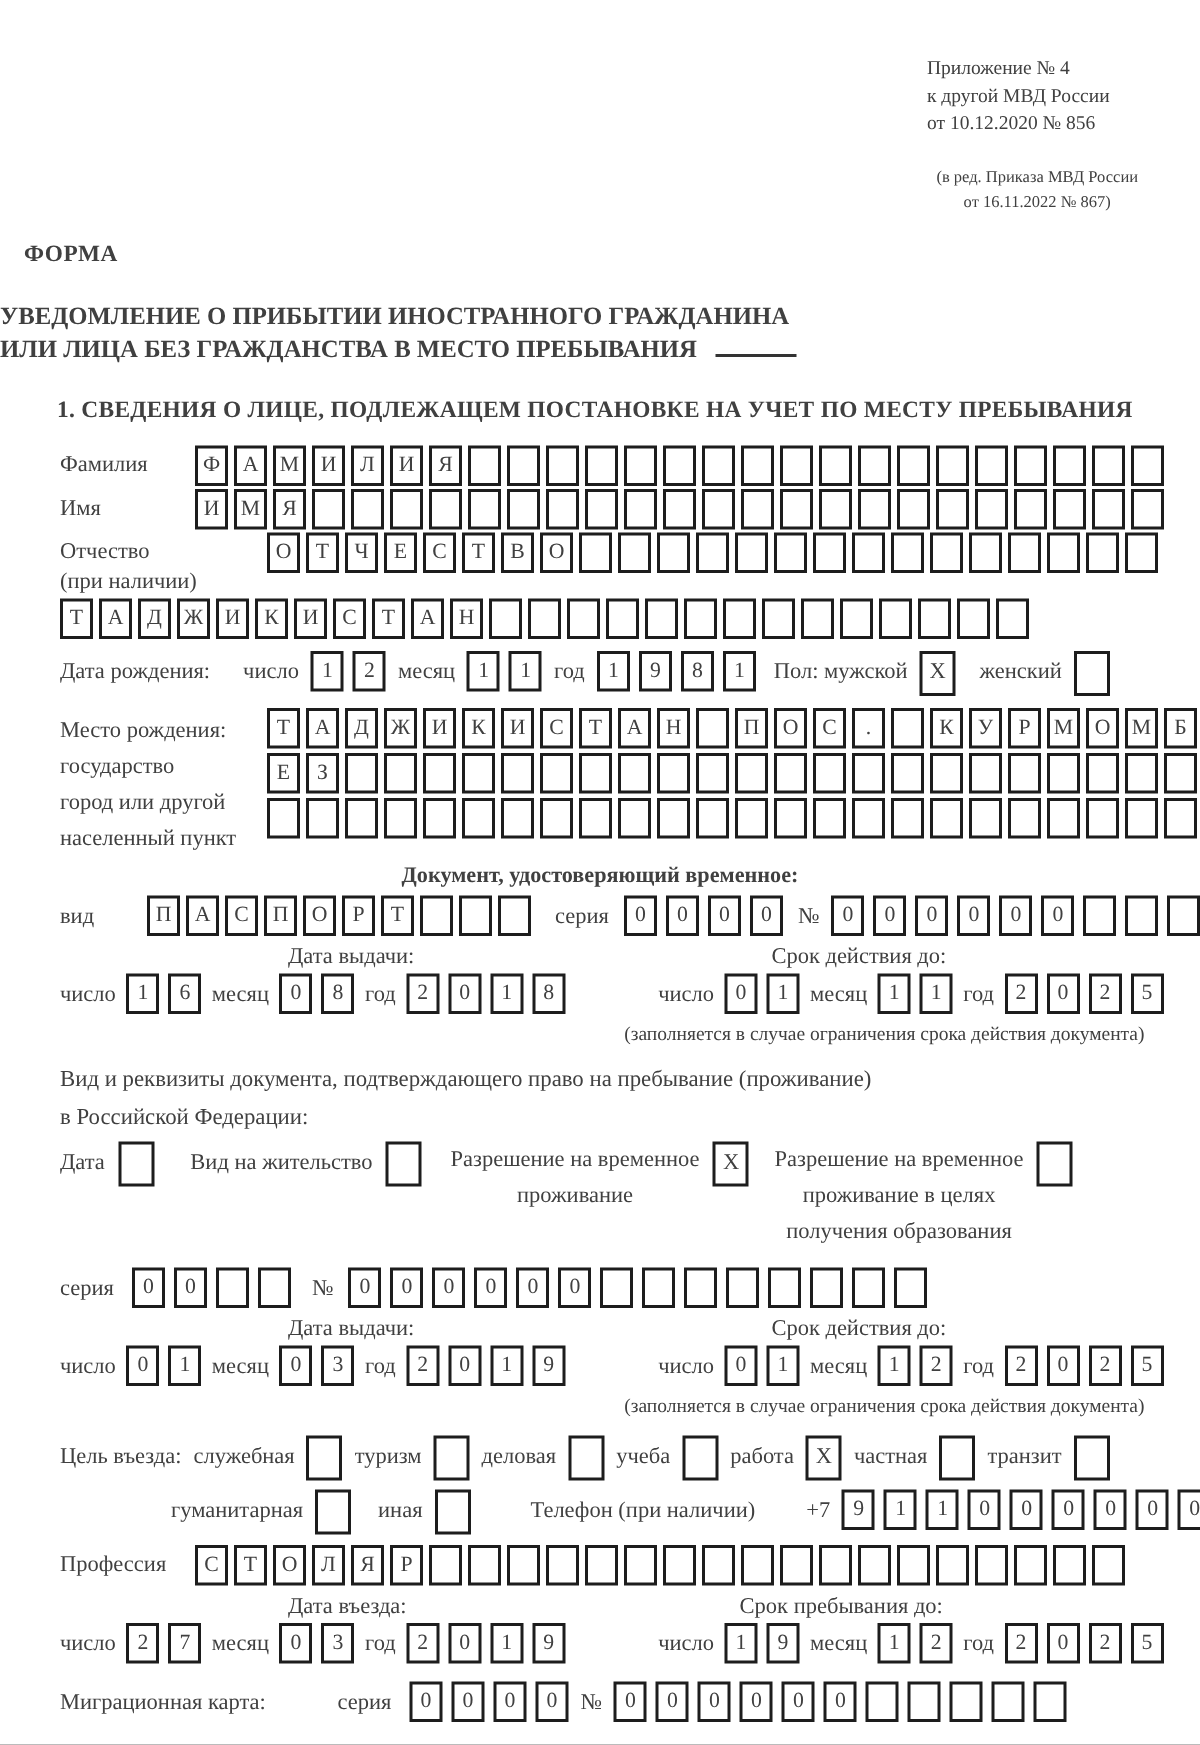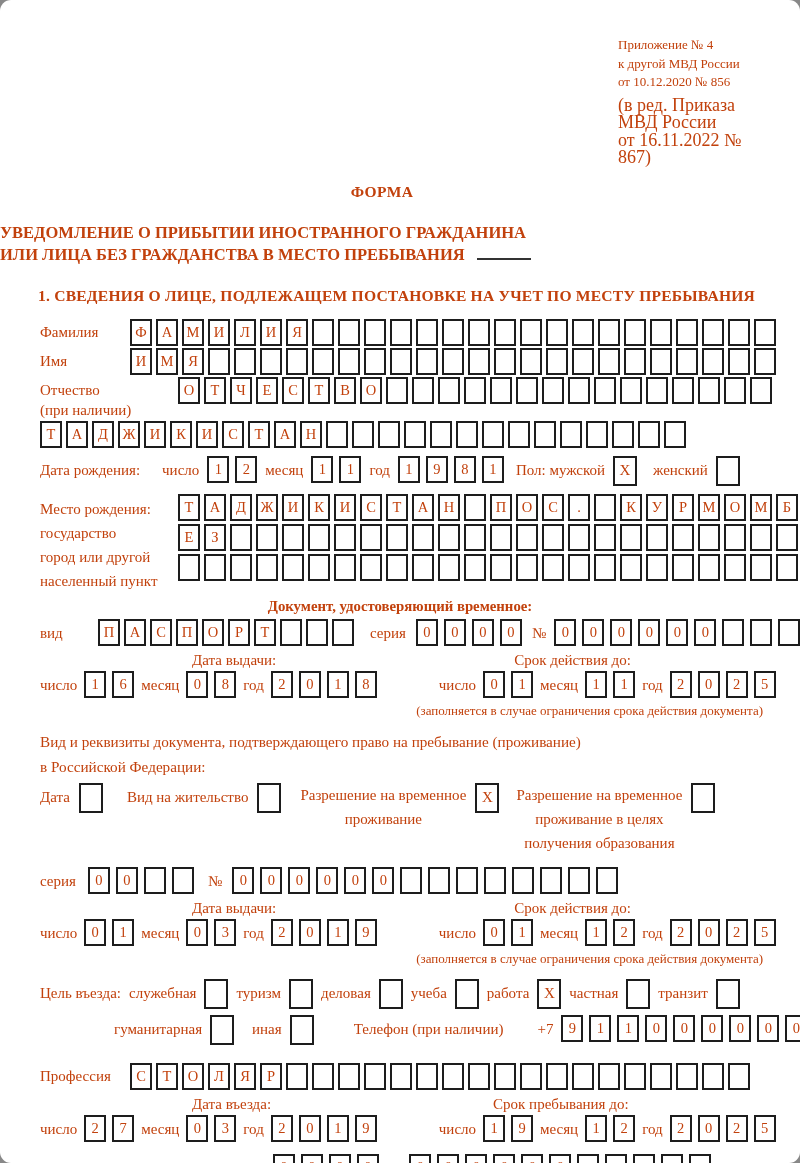--- a/index.html
+++ b/index.html
@@ -1,25 +1,25 @@
 <!DOCTYPE html>
 <html><head>
 <meta charset="utf-8">
 <style>
   * { margin:0; padding:0; box-sizing:content-box; }
   html,body { background:#888; }
   .page {
     position:relative; width:800px; height:1163px; margin:0 auto;
-    background:#ffffff; color:#c2410c; overflow:hidden;
-    font-family:"Liberation Serif","DejaVu Serif",serif; font-size:15px;border-radius:11px;
+    background:#ffffff; color:#404040; overflow:hidden;
+    font-family:"Liberation Serif","DejaVu Serif",serif; font-size:15px;
   }
   
   .annex { margin:36px 35px 0 618px; font-size:13px; line-height:18.5px; }
-  .annex-note { margin-top:5px; font-size:18px; line-height:17.5px; }
-  .forma { margin:16px 36px 0 0; text-align:center; font-weight:bold; font-size:15.5px; letter-spacing:.4px; }
+  .annex-note { margin-top:18px; font-size:11px; line-height:17.5px;text-align:center; }
+  .forma { margin:16px 36px 0 16px; text-align:left; font-weight:bold; font-size:15.5px; letter-spacing:.4px; }
   .title { margin-top:21px; text-align:left; font-weight:bold; font-size:16.5px; line-height:22px; }
   .blankline { display:inline-block; width:54px; border-bottom:2.2px solid #333; margin-left:12px; vertical-align:baseline; }
   .sec-heading { margin:21px 0 0 38px; font-weight:bold; font-size:15.6px; letter-spacing:.2px; }
 
   .formbody { margin:14px 0 0 40px; }
   .frow { display:flex; align-items:flex-start; }
   .flabel { flex:0 0 auto; padding-top:3px; line-height:20px; }
   .prelabel { white-space:pre-line; }
   .w90  { width:90px; }
   .w138 { width:138px; }
@@ -529,21 +529,21 @@
           <div class="cell">1</div>
           <div class="cell">0</div>
           <div class="cell">0</div>
           <div class="cell">0</div>
           <div class="cell">0</div>
           <div class="cell">0</div>
           <div class="cell">0</div>
         </div>
     </div>
 
-    <div class="frow" style="margin-top:18px">
+    <div class="frow" style="margin-top:7px">
       <div class="flabel w90">Профессия</div>
       <div class="cells">
           <div class="cell">С</div>
           <div class="cell">Т</div>
           <div class="cell">О</div>
           <div class="cell">Л</div>
           <div class="cell">Я</div>
           <div class="cell">Р</div>
           <div class="cell"></div>
           <div class="cell"></div>

